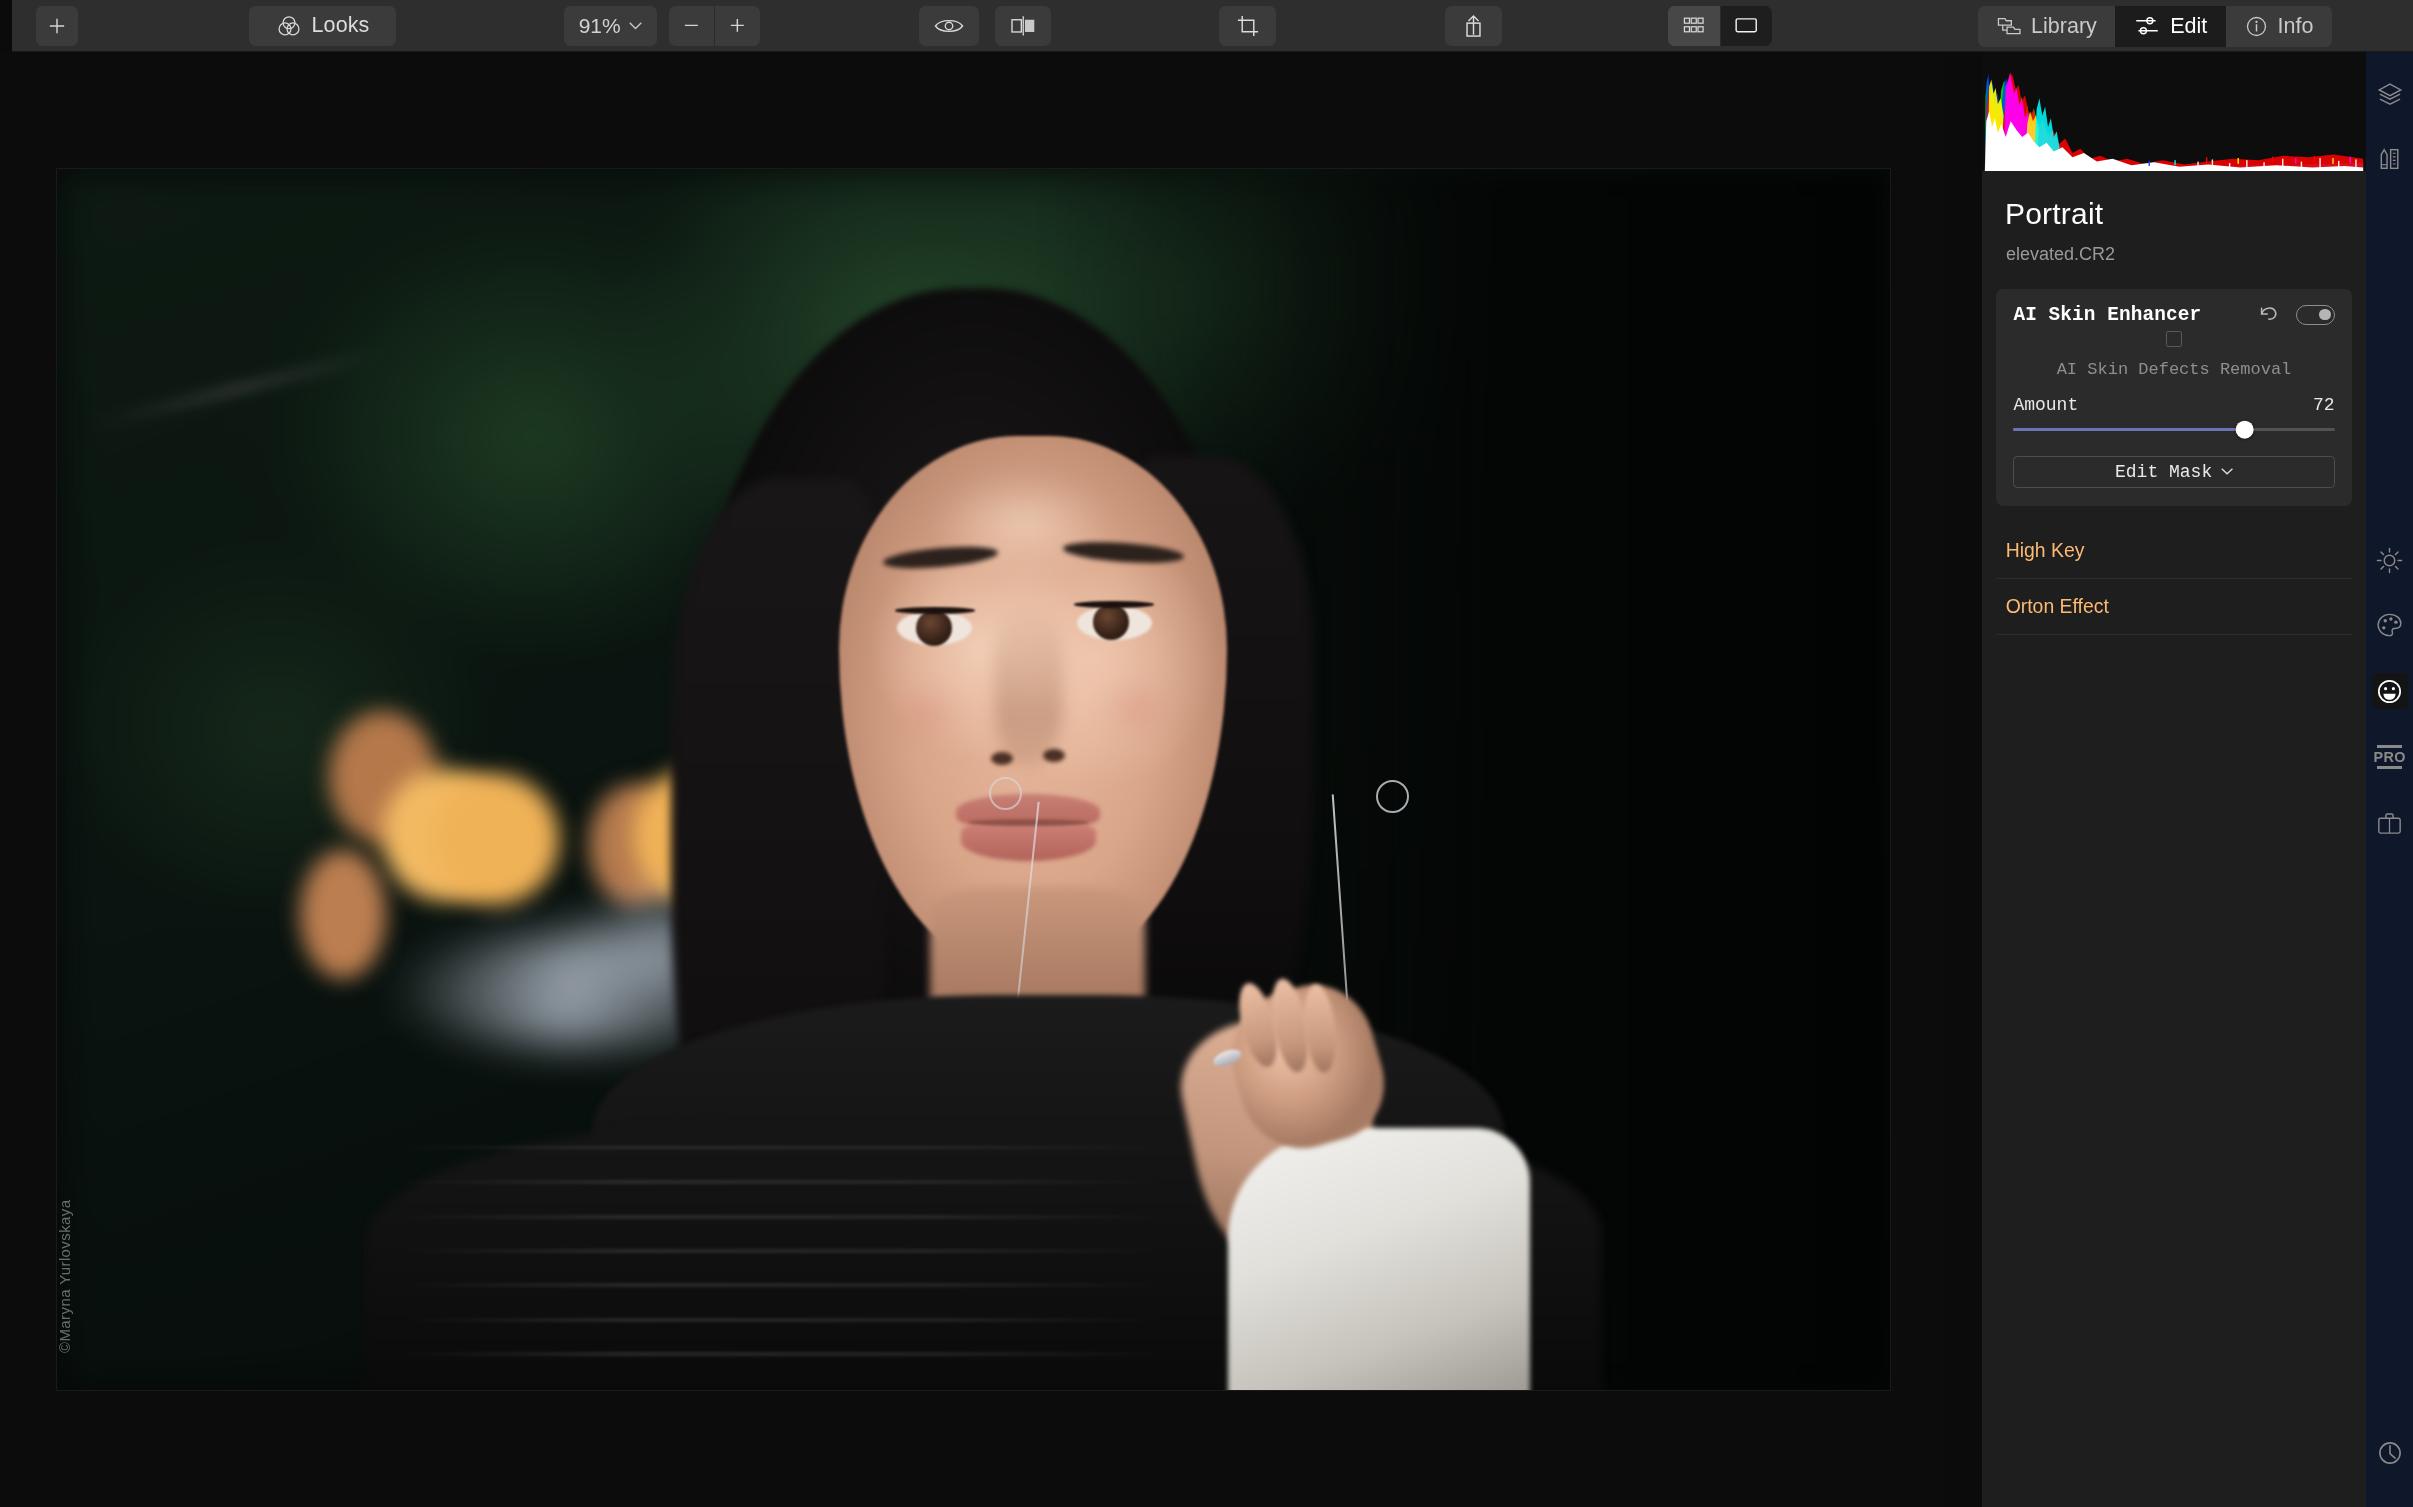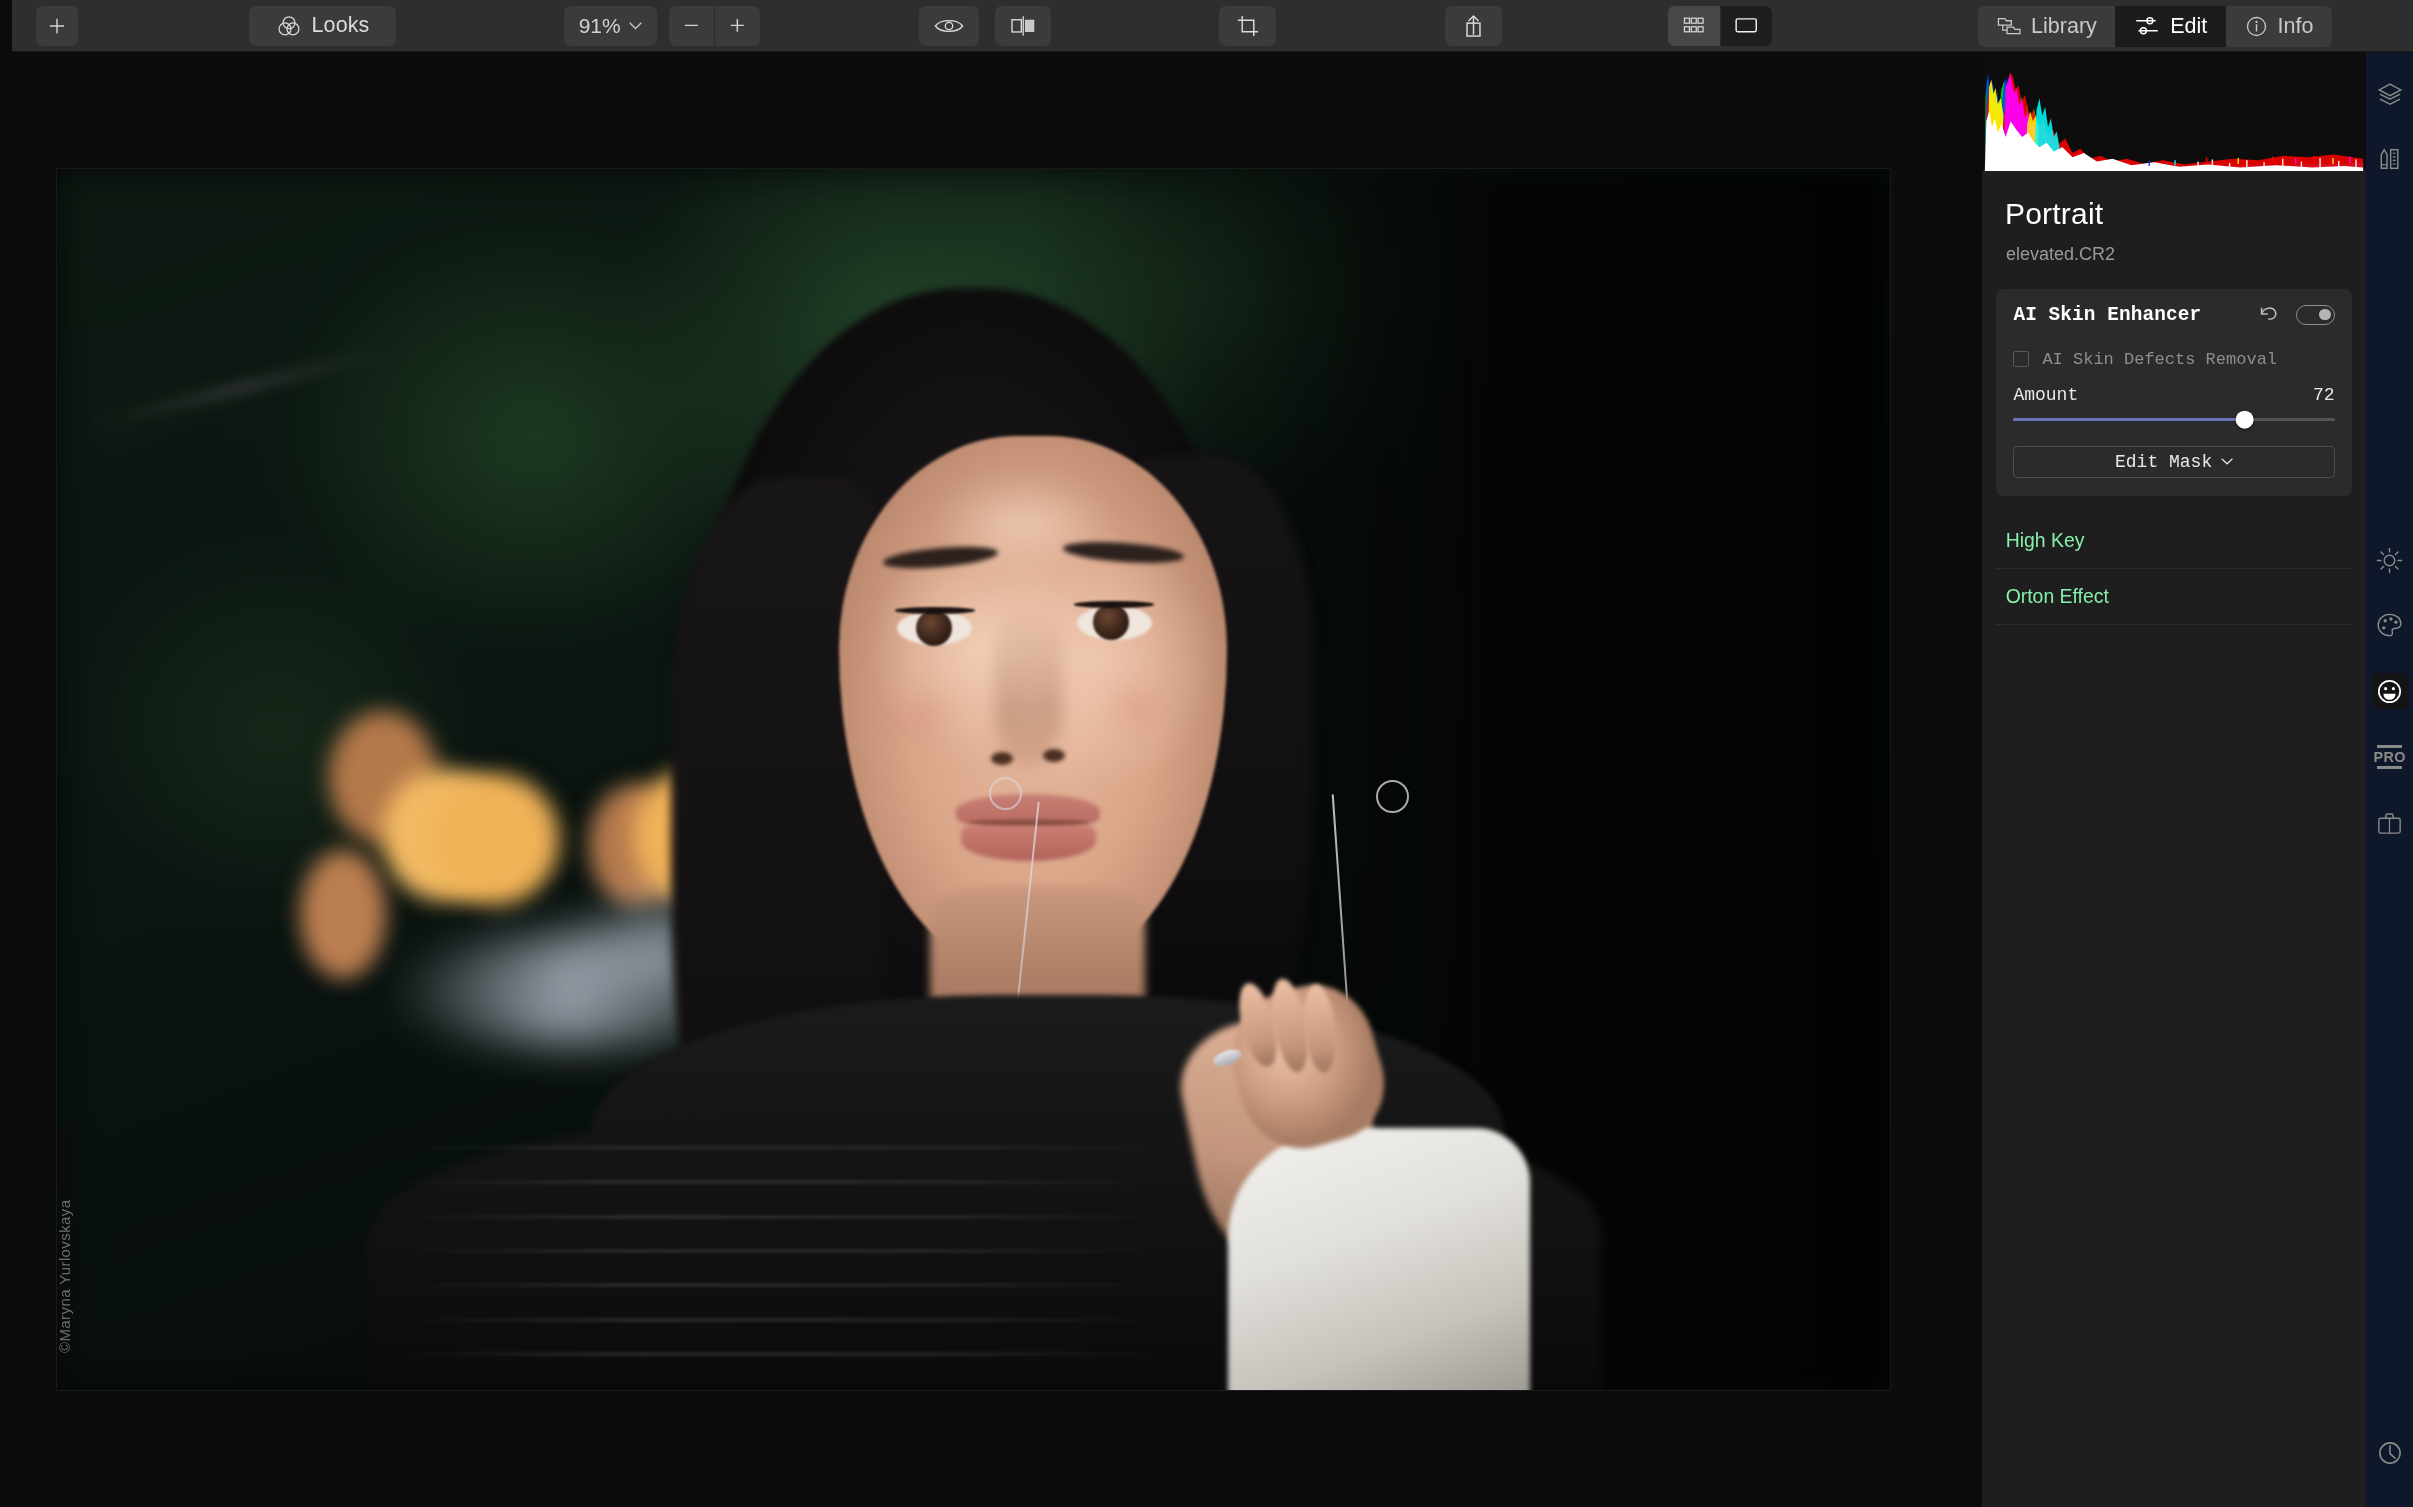--- a/index.html
+++ b/index.html
@@ -256,21 +256,21 @@
   .card-actions { display:flex; align-items:center; gap: 16px; }
   .reset-icon { color: #b9b9b9; }
   .toggle {
     width: 39px; height: 20px; border-radius: 10px; border: 1.4px solid #8d8d8d;
     position: relative; background: transparent;
   }
   .toggle .knob {
     position: absolute; right: 2.9px; top: 2.9px; width: 11.5px; height: 11.5px;
     border-radius: 50%; background: #b5b5b5;
   }
-  .cb-row { display:flex; align-items:center; gap:13px; margin-top: 24px; }
+  .cb-row { display:flex; align-items:center; gap:13px; margin-top: 5px; flex-direction: column; }
   .checkbox {
     width: 16px; height: 16px; border: 1.4px solid #5b5b5b; border-radius: 2.2px; background: #2b2b2b;
   }
   .cb-label { font-size: 17px; color: #8e8e8e; }
   .slider-row {
     display:flex; align-items:baseline; justify-content:space-between; margin-top: 16px;
   }
   .slider-name { font-size: 18px; color: #e8e8e8; }
   .slider-val { font-size: 18px; color: #e8e8e8; }
   .track {
@@ -284,21 +284,21 @@
   }
   .mask-btn {
     margin-top: 24.4px; height: 32px; border: 0.7px solid #4e4e4e; border-radius: 4.3px;
     display:flex; align-items:center; justify-content:center; gap: 8.6px;
     font-size: 18px; color: #e9e9e9;
   }
 
   .tool-list { margin: 17px 14.4px 0 14.4px; }
   .tool-item {
     height: 56px; display:flex; align-items:center;
-    font-size: 19.4px; color: #86efac; border-bottom: 0.7px solid #2c2c2c;
+    font-size: 19.4px; color: #fdba74; border-bottom: 0.7px solid #2c2c2c;
     padding-left: 9.3px;
   }
   .tool-item.active { color: #ffffff; }
 
   
   .rail {
     position: absolute; right: 0; top: 52px; width: 47px; height: 1455px;
     background: #0f172a;
   }
   .rail-btn {

